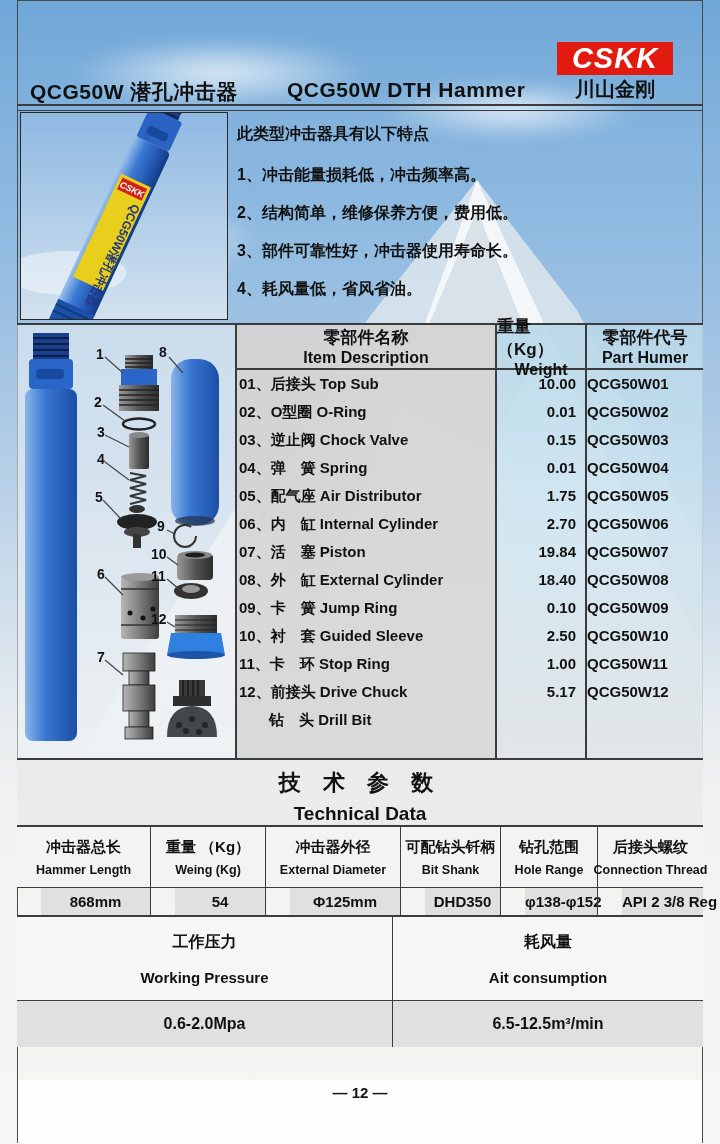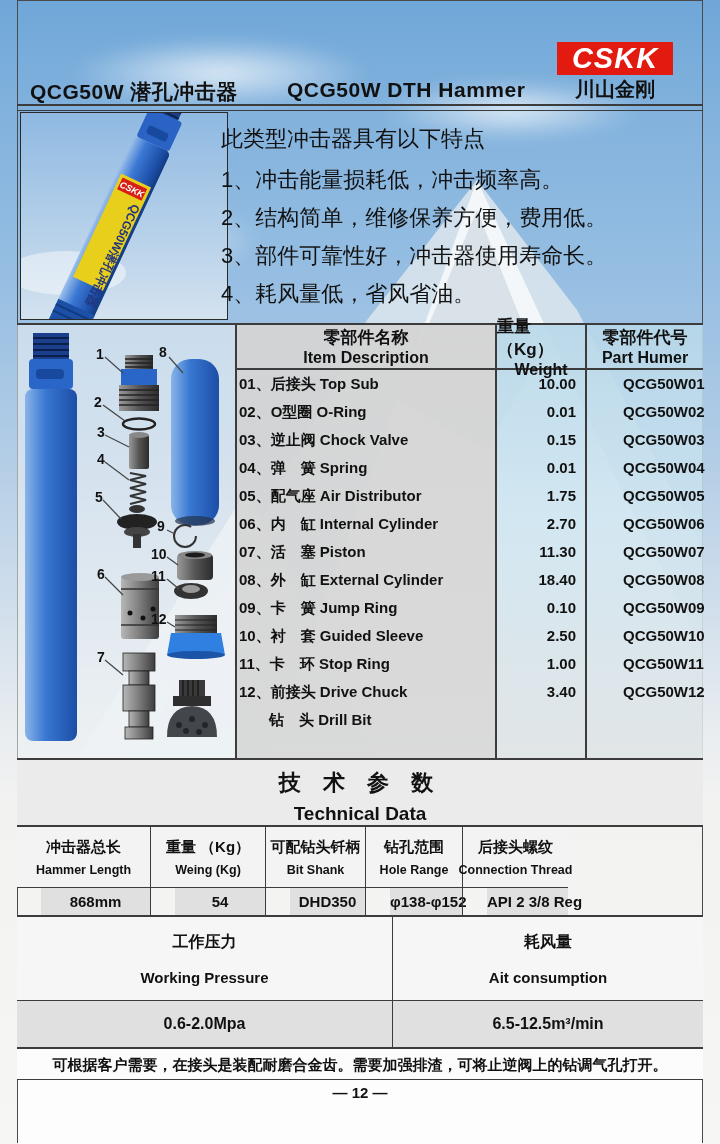--- a/index.html
+++ b/index.html
@@ -13,35 +13,35 @@
   .frame{position:absolute;left:17px;top:0;width:684px;height:1142px;border:1px solid #4a4a4a;border-bottom:none;z-index:3;pointer-events:none;}
   .rule2{position:absolute;left:17px;width:686px;height:4px;border-top:2px solid #3c3c3c;border-bottom:1px solid #3c3c3c;z-index:4;}
   
   .title{position:absolute;top:78px;font-size:21px;font-weight:bold;letter-spacing:.5px;z-index:5;}
   .logo{position:absolute;left:557px;top:42px;width:116px;height:33px;background:#e31a10;color:#fff;
         font-weight:bold;font-style:italic;font-size:29px;text-align:center;line-height:32px;letter-spacing:1px;z-index:5;}
   .logosub{position:absolute;left:557px;top:76px;width:116px;text-align:center;font-size:20px;font-weight:bold;z-index:5;}
   
   .photo{position:absolute;left:20px;top:112px;width:206px;height:206px;border:1px solid #2a2a2a;z-index:5;}
   
-  .feat{position:absolute;left:221px;width:470px;font-size:22px;font-weight:normal;z-index:5;white-space:nowrap;}
+  .feat{position:absolute;left:237px;width:470px;font-size:16px;font-weight:bold;z-index:5;white-space:nowrap;}
   
   .parts{position:absolute;left:17px;top:323px;width:686px;height:435px;border-top:2px solid #3c3c3c;box-sizing:border-box;z-index:5;}
   .diagpanel{position:absolute;left:0;top:0;width:218px;height:435px;background:rgba(238,242,244,.55);}
   .pcol{position:absolute;top:0;height:435px;border-left:2px solid #3c3c3c;box-sizing:border-box;}
   .pcol .phead{height:45px;border-bottom:2px solid #3c3c3c;box-sizing:border-box;display:flex;flex-direction:column;justify-content:center;align-items:center;}
   .phead .cn{font-size:17px;font-weight:bold;}
   .phead .en{font-size:16px;font-weight:bold;}
   .prow{height:28px;line-height:28px;font-size:15px;font-weight:bold;white-space:nowrap;}
   .col-item{left:218px;width:260px;background:linear-gradient(180deg,rgba(212,212,212,.95),rgba(214,214,214,.88));}
   .col-item .prow{padding-left:2px;}
   .col-weight{left:478px;width:90px;background:linear-gradient(180deg,rgba(184,216,233,.9) 0%,rgba(205,228,240,.85) 45%,rgba(224,228,229,.92) 100%);}
   .col-weight .prow{text-align:right;padding-right:9px;}
   .col-code{left:568px;width:118px;background:linear-gradient(180deg,rgba(184,216,233,.9) 0%,rgba(205,228,240,.85) 45%,rgba(224,228,229,.92) 100%);}
-  .col-code .prow{text-align:left;padding-left:36px;}
+  .col-code .prow{text-align:left;}
   
   .techband{position:absolute;left:17px;top:758px;width:686px;height:67px;background:#ebebeb;border-top:2px solid #3c3c3c;box-sizing:border-box;text-align:center;z-index:5;}
   .techband .cn{font-size:22px;font-weight:bold;letter-spacing:8px;margin-top:8px;}
   .techband .en{font-size:19px;font-weight:bold;margin-top:5px;}
   
   .techtbl{position:absolute;left:17px;top:825px;width:686px;height:90px;border-top:2px solid #3c3c3c;box-sizing:border-box;z-index:5;display:flex;}
   .tcell{border-left:1px solid #3c3c3c;box-sizing:border-box;display:flex;flex-direction:column;}
   .tcell:first-child{border-left:none;}
   .tcell .hd{flex:1;background:#f3f3f3;display:flex;flex-direction:column;justify-content:center;align-items:center;border-bottom:1px solid #3c3c3c;}
   .tcell .hd .cn{font-size:15px;font-weight:bold;white-space:nowrap;}
@@ -265,26 +265,26 @@
       <div class="phead">
         <div class="cn">重量（Kg）</div>
         <div class="en">Weight</div>
       </div>
       <div class="prow">10.00</div>
       <div class="prow">0.01</div>
       <div class="prow">0.15</div>
       <div class="prow">0.01</div>
       <div class="prow">1.75</div>
       <div class="prow">2.70</div>
-      <div class="prow">11.30</div>
+      <div class="prow">19.84</div>
       <div class="prow">18.40</div>
       <div class="prow">0.10</div>
       <div class="prow">2.50</div>
       <div class="prow">1.00</div>
-      <div class="prow">3.40</div>
+      <div class="prow">5.17</div>
       <div class="prow"></div>
     </div>
 
     <div class="pcol col-code">
       <div class="phead">
         <div class="cn">零部件代号</div>
         <div class="en">Part Humer</div>
       </div>
       <div class="prow">QCG50W01</div>
       <div class="prow">QCG50W02</div>
@@ -315,20 +315,27 @@
         </div>
       <div class="vl">868mm</div>
     </div>
     <div class="tcell" style="width:115px;">
       <div class="hd">
           <div class="cn">重量 （Kg）</div>
         <div class="en">Weing (Kg)</div>
         </div>
       <div class="vl">54</div>
     </div>
+    <div class="tcell" style="width:135px;">
+      <div class="hd">
+          <div class="cn">冲击器外径</div>
+        <div class="en">External Diameter</div>
+        </div>
+      <div class="vl">Φ125mm</div>
+    </div>
     <div class="tcell" style="width:100px;">
       <div class="hd">
           <div class="cn">可配钻头钎柄</div>
         <div class="en">Bit Shank</div>
         </div>
       <div class="vl">DHD350</div>
     </div>
     <div class="tcell" style="width:97px;">
       <div class="hd">
           <div class="cn">钻孔范围</div>
@@ -355,16 +362,15 @@
     </div>
     <div class="lcell" style="width:311px;">
       <div class="hd">
           <div class="cn">耗风量</div>
         <div class="en">Ait consumption</div>
         </div>
       <div class="vl">6.5-12.5m³/min</div>
     </div>
   </div>
 
-  <div class="note">可根据客户需要，在接头是装配耐磨合金齿。需要加强排渣，可将止逆阀上的钻调气孔打开。</div>
   <div class="pageno">— 12 —</div>
 
 </div>
 
 </body></html>

